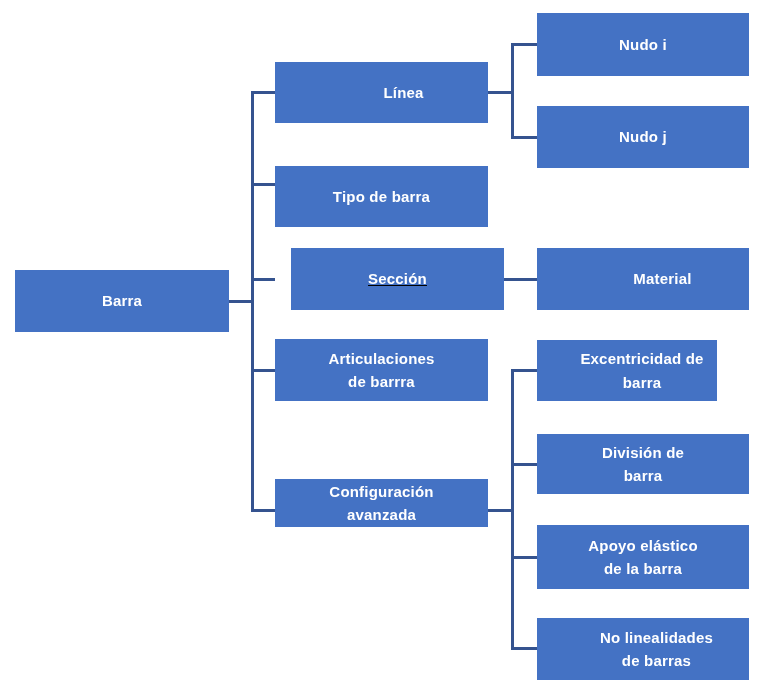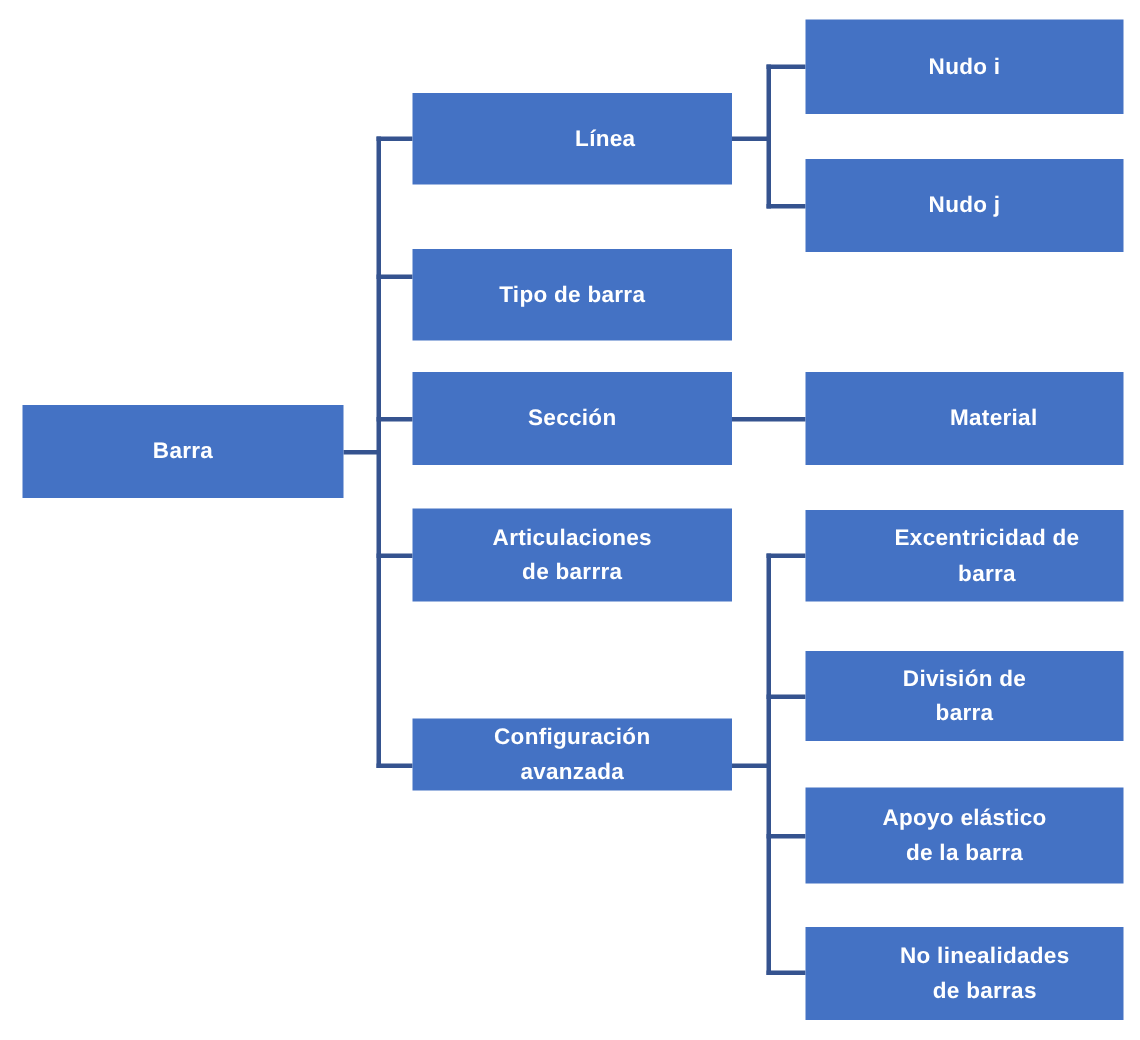--- a/index.html
+++ b/index.html
@@ -38,27 +38,27 @@
     letter-spacing:0.2px;
   }
   .connector{
     position:absolute;
     background:var(--connector);
   }
   
   #n-barra        {left:15px;  top:270px; width:214px; height:62px;}
   #n-linea        {left:275px; top:62px;  width:213px; height:61px;padding-left:44px;}
   #n-tipo         {left:275px; top:154px; width:213px; height:61px;margin-top:12px;}
-  #n-seccion      {left:275px; top:248px; width:213px; height:62px;}
+  #n-seccion      {left:291px; top:248px; width:213px; height:62px;text-decoration:underline;}
   #n-articulaciones{left:275px; top:339px; width:213px; height:62px;}
   #n-configuracion{left:275px; top:479px; width:213px; height:48px;}
   #n-nudo-i       {left:537px; top:13px;  width:212px; height:63px;}
   #n-nudo-j       {left:537px; top:106px; width:212px; height:62px;}
   #n-material     {left:537px; top:248px; width:212px; height:62px;padding-left:39px;}
-  #n-excentricidad{left:537px; top:340px; width:212px; height:61px;padding-left:30px;}
+  #n-excentricidad{left:537px; top:340px; width:180px; height:61px;padding-left:30px;}
   #n-division     {left:537px; top:434px; width:212px; height:60px;}
   #n-apoyo        {left:537px; top:525px; width:212px; height:64px;}
   #n-no-linealidades{left:537px; top:618px; width:212px; height:62px;padding-left:27px;}
   
   #c-feed-barra    {left:229px; top:300px; width:24px; height:3px;}
   #c-trunk-left    {left:251px; top:91px;  width:3px;  height:421px;}
   #c-stub-linea    {left:251px; top:91px;  width:24px; height:3px;}
   #c-stub-tipo     {left:251px; top:183px; width:24px; height:3px;}
   #c-stub-seccion  {left:251px; top:278px; width:24px; height:3px;}
   #c-stub-articulaciones{left:251px; top:369px; width:24px; height:3px;}

